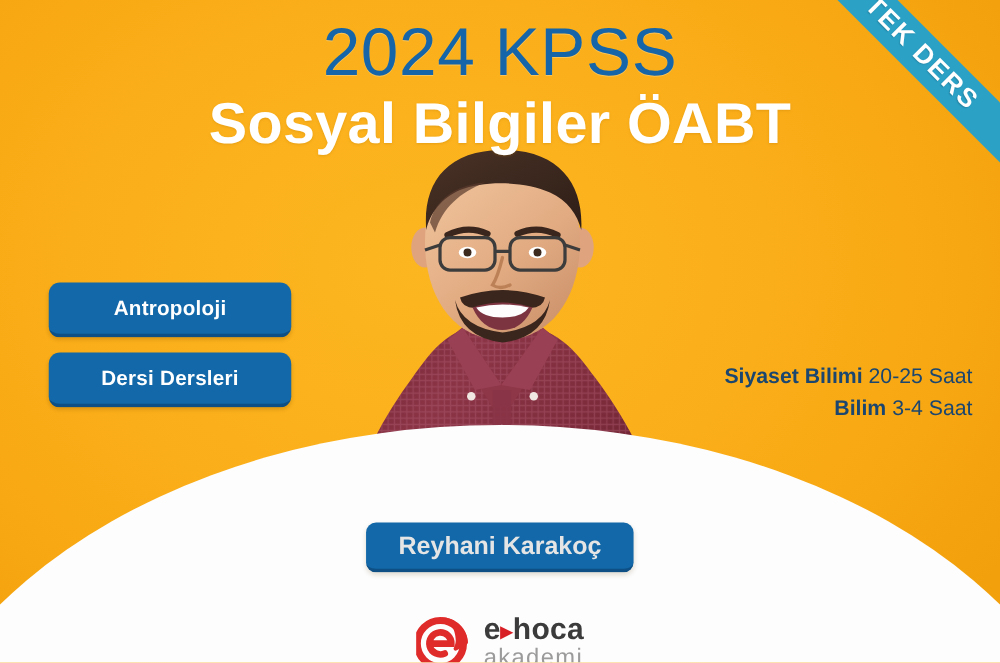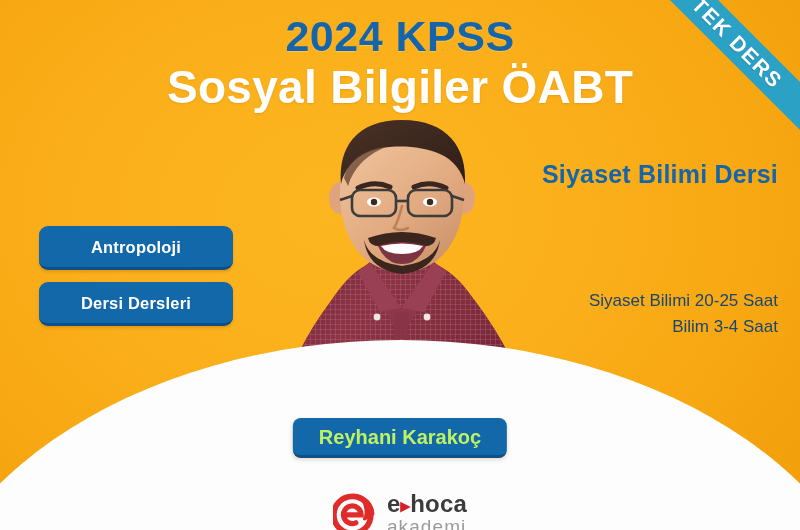--- a/index.html
+++ b/index.html
@@ -46,22 +46,22 @@
 
   
   .headline{
     position:absolute;
     top:14px; left:0; right:0;
     text-align:center;
     z-index:6;
     pointer-events:none;
   }
   .title-main{
-    font-size:43px;
-    font-weight:bold;
+    font-size:54px;
+    font-weight:normal;
     color:#1565a8;
     letter-spacing:.5px;
     line-height:1.06;
     text-shadow:0 1px 0 rgba(255,255,255,.25);
   }
   .title-sub{
     font-size:46px;
     font-weight:bold;
     color:#ffffff;
     letter-spacing:.3px;
@@ -137,36 +137,36 @@
   .hours{
     position:absolute;
     right:22px; top:288px;
     z-index:7;
     text-align:right;
     color:#1a4670;
     font-size:17px;
     line-height:1.52;
   }
   .hours .row{ white-space:nowrap; }
-  .hours .subject{ font-weight:normal; }
+  .hours .subject{ font-weight:bold; }
   .hours .amount{ font-weight:normal; }
 
   
   .presenter{
     position:absolute;
     left:50%; top:418px;
     transform:translateX(-50%);
     z-index:8;
     height:40px;
     line-height:38px;
     padding:0 26px;
     border-radius:8px;
     background:#1268a8;
     border-bottom:3px solid #0e5086;
-    color:#bef264;
+    color:#e5e5e5;
     font-size:20px;
     font-weight:bold;
     white-space:nowrap;
     box-shadow:0 2px 4px rgba(90,60,10,.18);
   }
 
   
   .logo{
     position:absolute;
     left:50%; top:476px;
@@ -327,21 +327,20 @@
     </svg>
   </div>
 
   <div class="curve"></div>
 
   <div class="gifts">
     <div class="pill">Antropoloji</div>
     <div class="pill">Dersi Dersleri</div>
   </div>
 
-  <div class="lesson-title">Siyaset Bilimi Dersi</div>
 
   <div class="hours">
     <div class="row">
       <span class="subject">Siyaset Bilimi</span>
       <span class="amount">20-25 Saat</span>
     </div>
     <div class="row">
       <span class="subject">Bilim</span>
       <span class="amount">3-4 Saat</span>
     </div>

